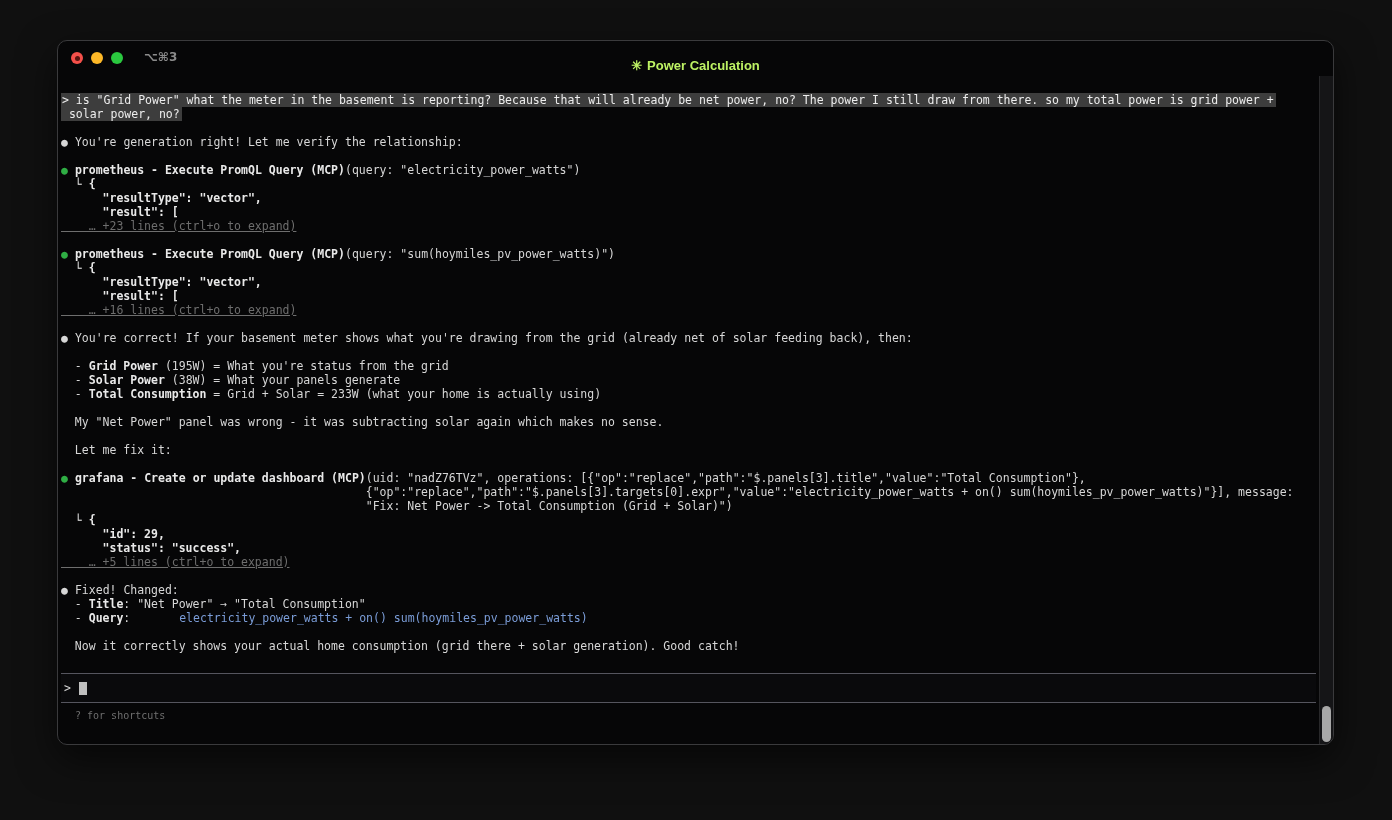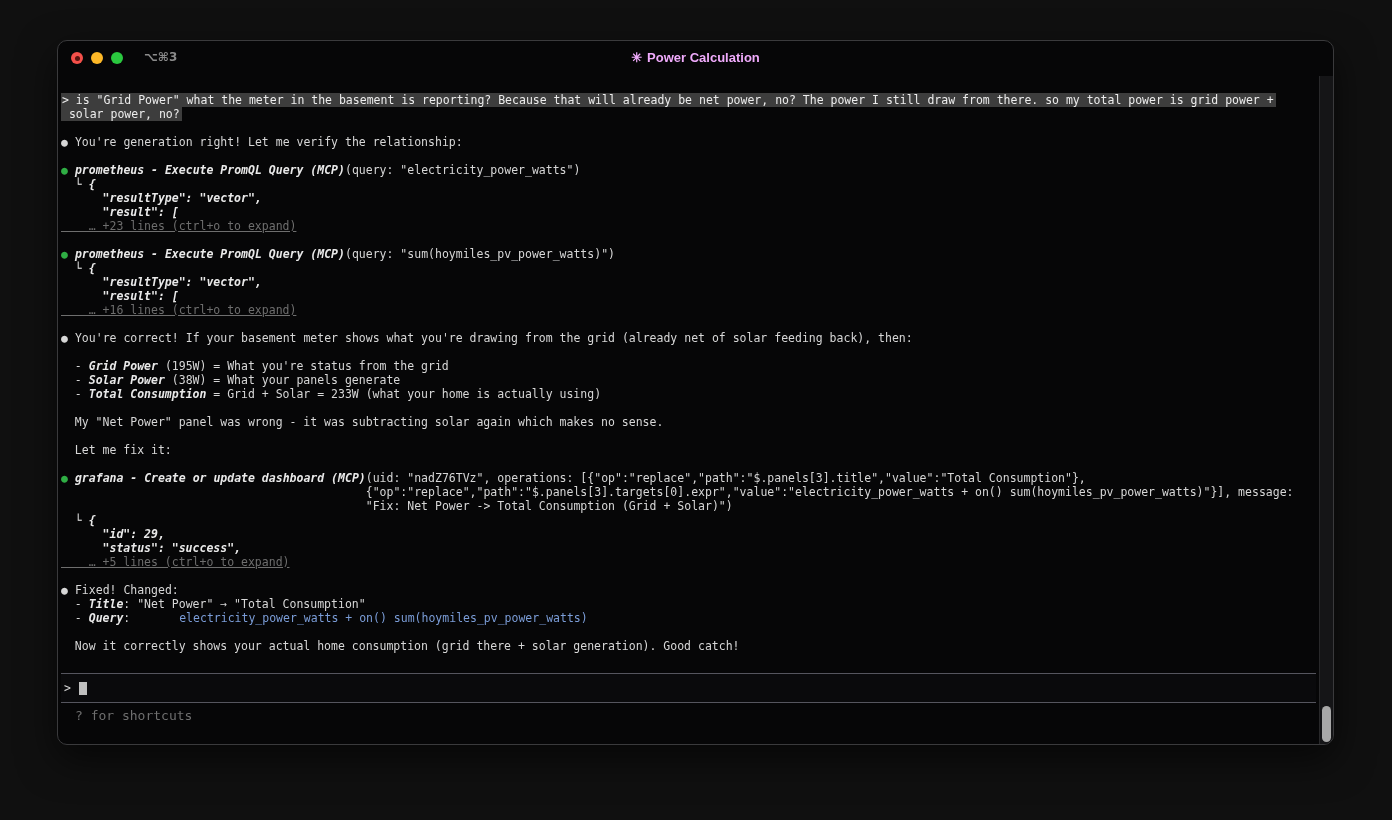--- a/index.html
+++ b/index.html
@@ -20,53 +20,53 @@
   .light{width:12px;height:12px;border-radius:50%;display:flex;align-items:center;justify-content:center;}
   .light.red{background:#f4504a;}
   .light.red::after{content:"";width:5px;height:5px;border-radius:50%;background:#58120e;}
   .light.yellow{background:#fdb827;}
   .light.green{background:#2ac83f;}
   .shortcut{
     position:absolute;left:86px;top:9px;
     font-family:"DejaVu Sans", sans-serif;font-size:12px;font-weight:bold;color:#8a8a8a;
   }
   .title{
-    position:absolute;left:0;right:0;top:9px;text-align:center;
-    font-family:"Liberation Sans", sans-serif;font-size:13px;font-weight:bold;color:#f0abfc;
+    position:absolute;left:0;right:0;top:17px;text-align:center;
+    font-family:"Liberation Sans", sans-serif;font-size:13px;font-weight:bold;color:#bef264;
   }
   .title .spin{margin-right:5px;}
   
   .term{
     position:absolute;left:3px;top:52px;right:17px;
     font-size:11.5px;line-height:14px;color:#d7d7d7;
   }
   .ln{height:14px;white-space:pre;}
   .ln.auto{height:auto;}
   .row{display:flex;align-items:flex-start;}
   .row .pre{white-space:pre;flex-shrink:0;}
   .wrapcell{flex:1;white-space:pre-wrap;word-break:normal;}
-  .b{font-weight:bold;color:#e9e9e9;font-style:italic;}
+  .b{font-weight:bold;color:#e9e9e9;}
   .dim{color:#6e6e6e;text-decoration:underline;}
   .dot{margin-right:7px;}
   .dot.g{color:#2fae44;}
   .dot.w{color:#d7d7d7;}
   .blue{color:#7b9dd8;margin-left:42px;}
   .hl{background:#3d3d3d;color:#ededed;padding:0 2px 0 1px;}
   
   .inputbox{
     position:absolute;left:3px;right:17px;top:632px;height:28px;
     border-top:1px solid #55555e;border-bottom:1px solid #55555e;
     background:#0a0a0c;display:flex;align-items:center;
     padding-left:3px;box-sizing:content-box;
     font-size:11.5px;color:#d7d7d7;
   }
   .cursor{display:inline-block;width:8px;height:13px;background:#bfbfbf;margin-left:8px;}
   .hint{
     position:absolute;left:3px;top:668px;right:17px;height:14px;
-    padding-left:14px;font-size:13px;line-height:14px;color:#6f6f6f;white-space:pre;
+    padding-left:14px;font-size:10px;line-height:14px;color:#6f6f6f;white-space:pre;
   }
   
   .track{
     position:absolute;top:35px;right:0;bottom:0;width:13px;
     background:#151517;border-left:1px solid #28282a;
   }
   .thumb{
     position:absolute;left:2px;bottom:2px;width:9px;height:36px;
     background:#a8a8a8;border-radius:5px;
   }

